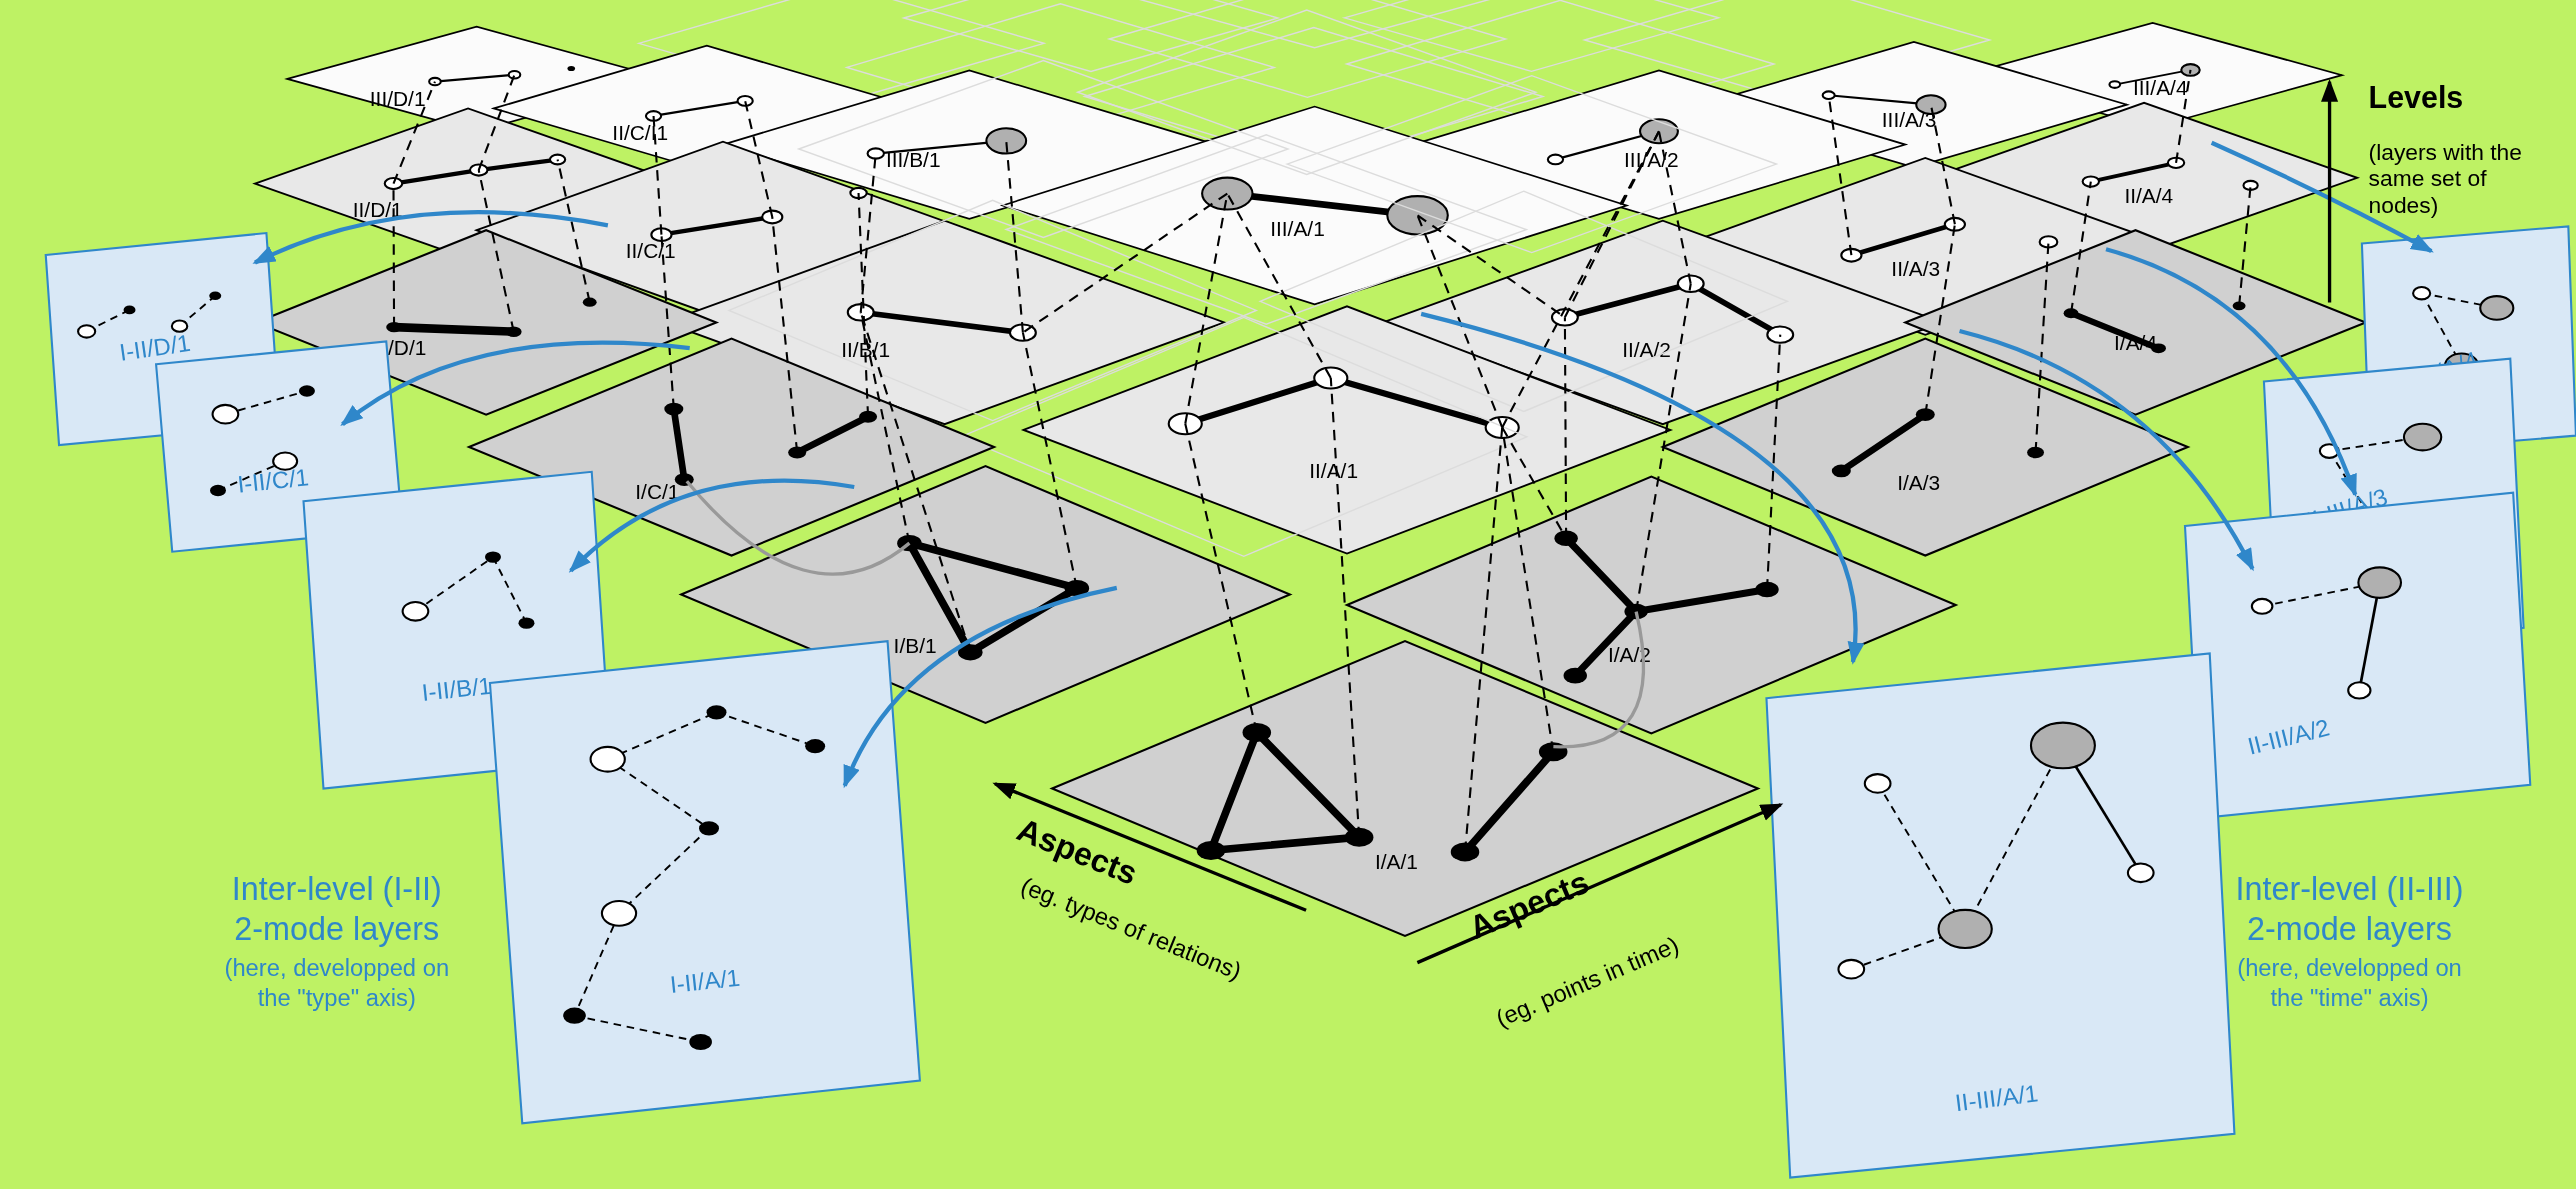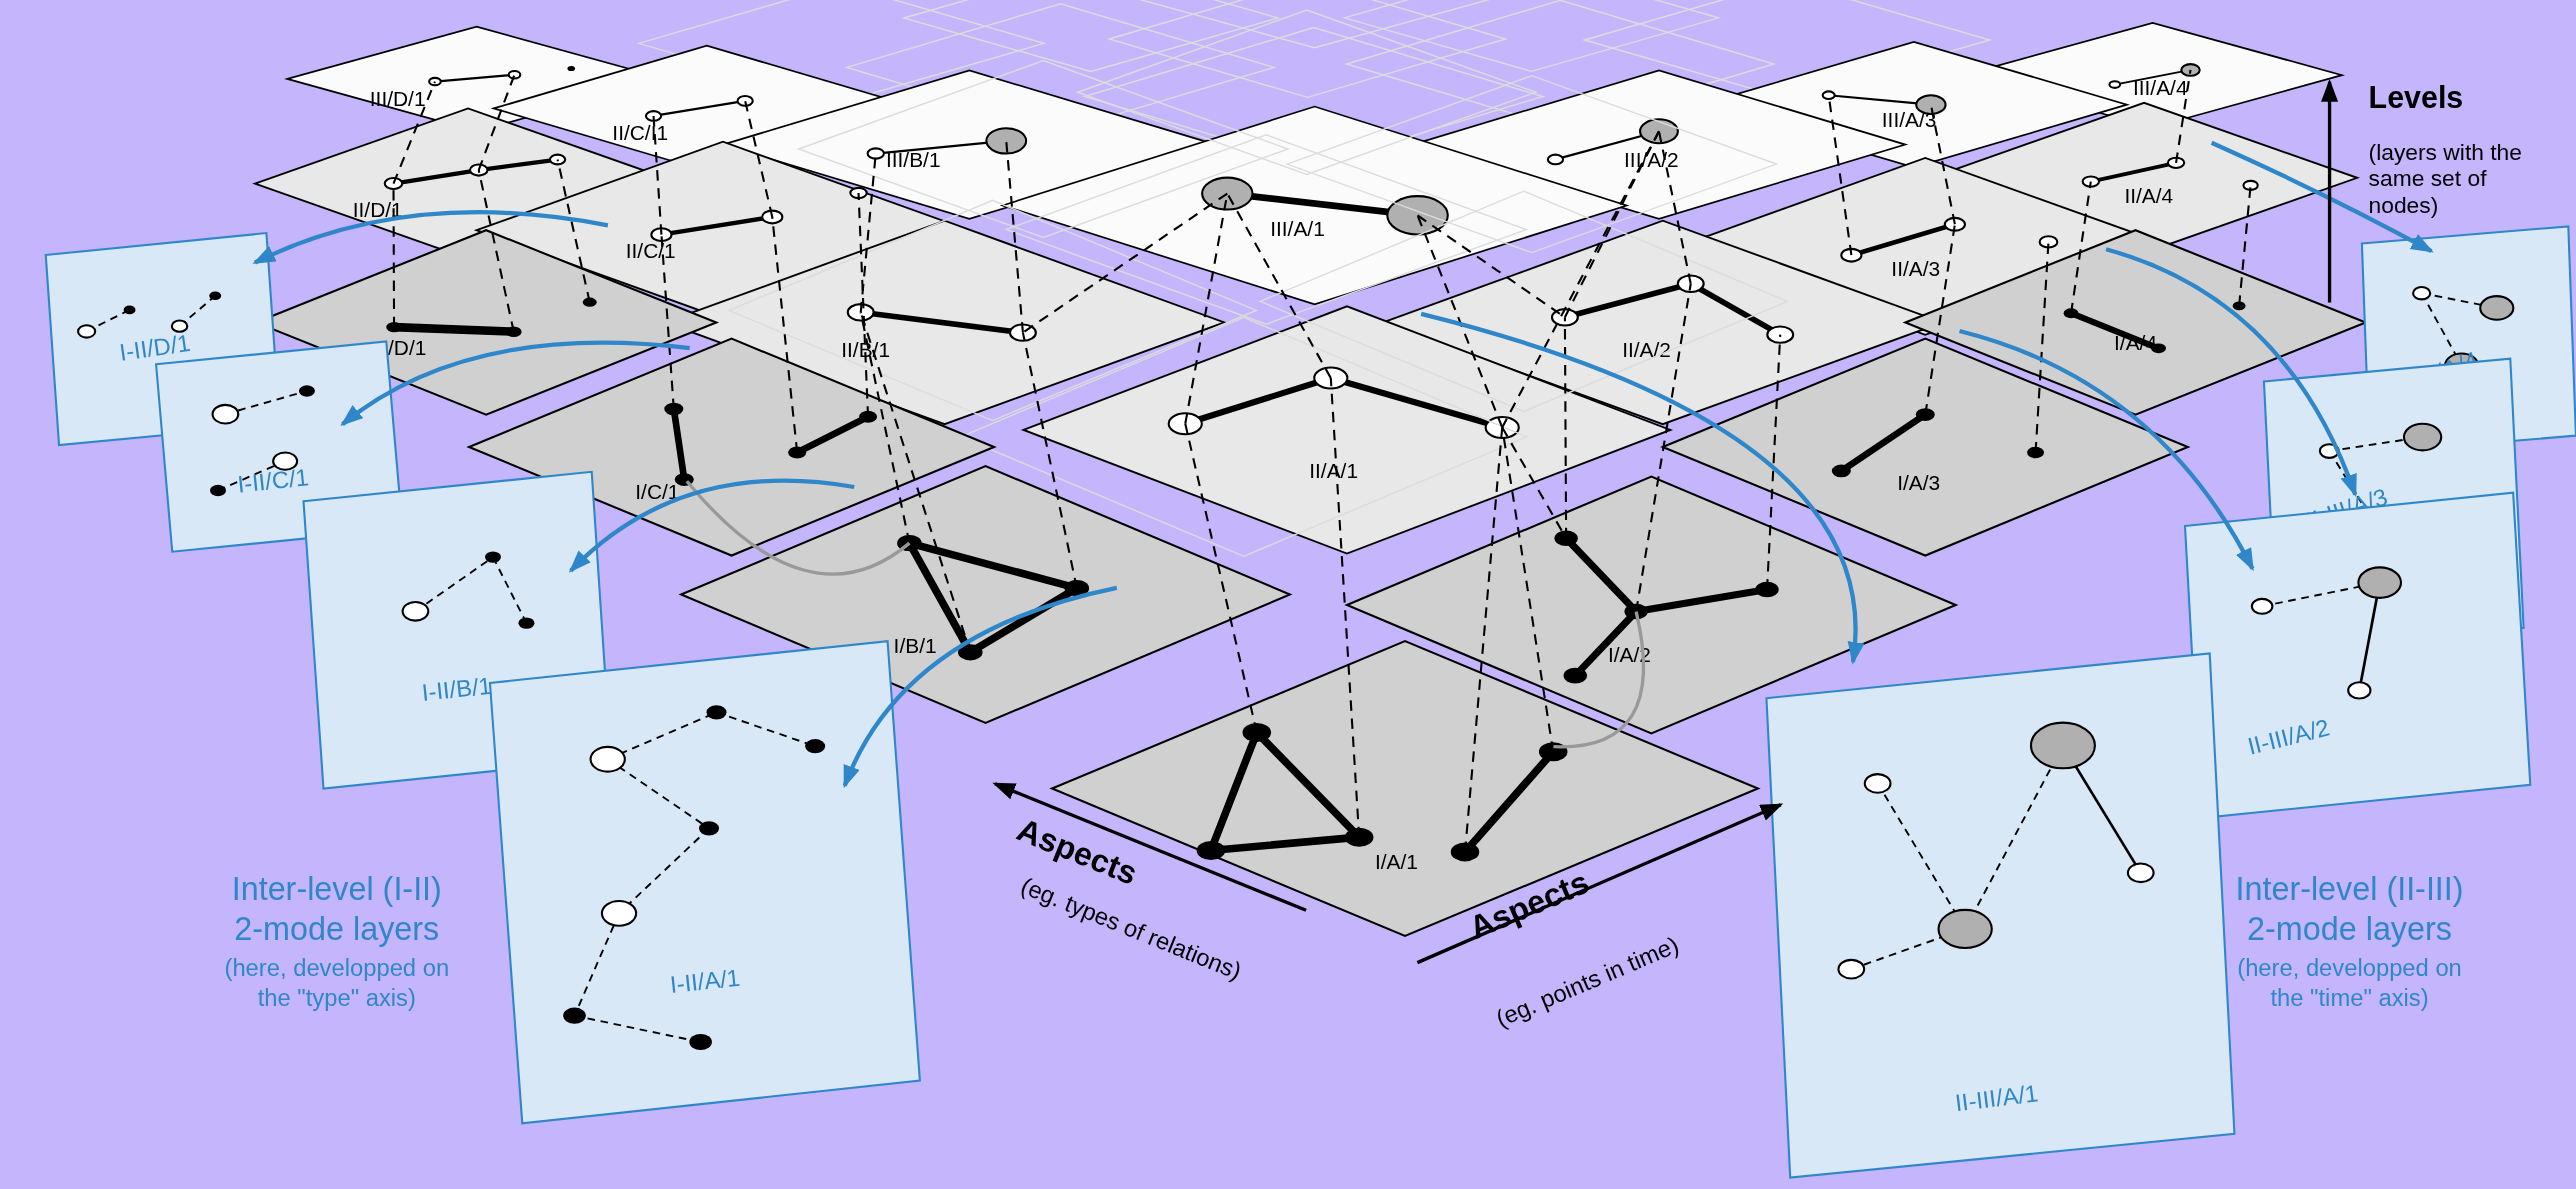--- a/index.html
+++ b/index.html
@@ -1,16 +1,16 @@
 <!DOCTYPE html>
 <html style="font-size:15px"><head>
 <meta charset="utf-8">
 <style>
   html,body{margin:0;padding:0;background:#fff}
-  .stage{position:relative;width:2576px;height:1189px;background:#c4b5fd;overflow:hidden}
+  .stage{position:relative;width:2576px;height:1189px;background:#bef264;overflow:hidden}
   text{font-family:"Liberation Sans","DejaVu Sans",sans-serif}
   .layer-label{font-size:22px;fill:#000}
   .panel-label{font-size:25px;fill:#2f87ca}
   .cap-main{font-size:34px;fill:#2f87ca}
   .cap-sub{font-size:25px;fill:#2f87ca}
   .lv-title{font-size:32px;font-weight:700;fill:#000}
   .lv-sub{font-size:24px;fill:#000}
   .ax-title{font-size:34px;font-weight:700;fill:#000}
   .ax-sub{font-size:25px;fill:#000}
 </style>

